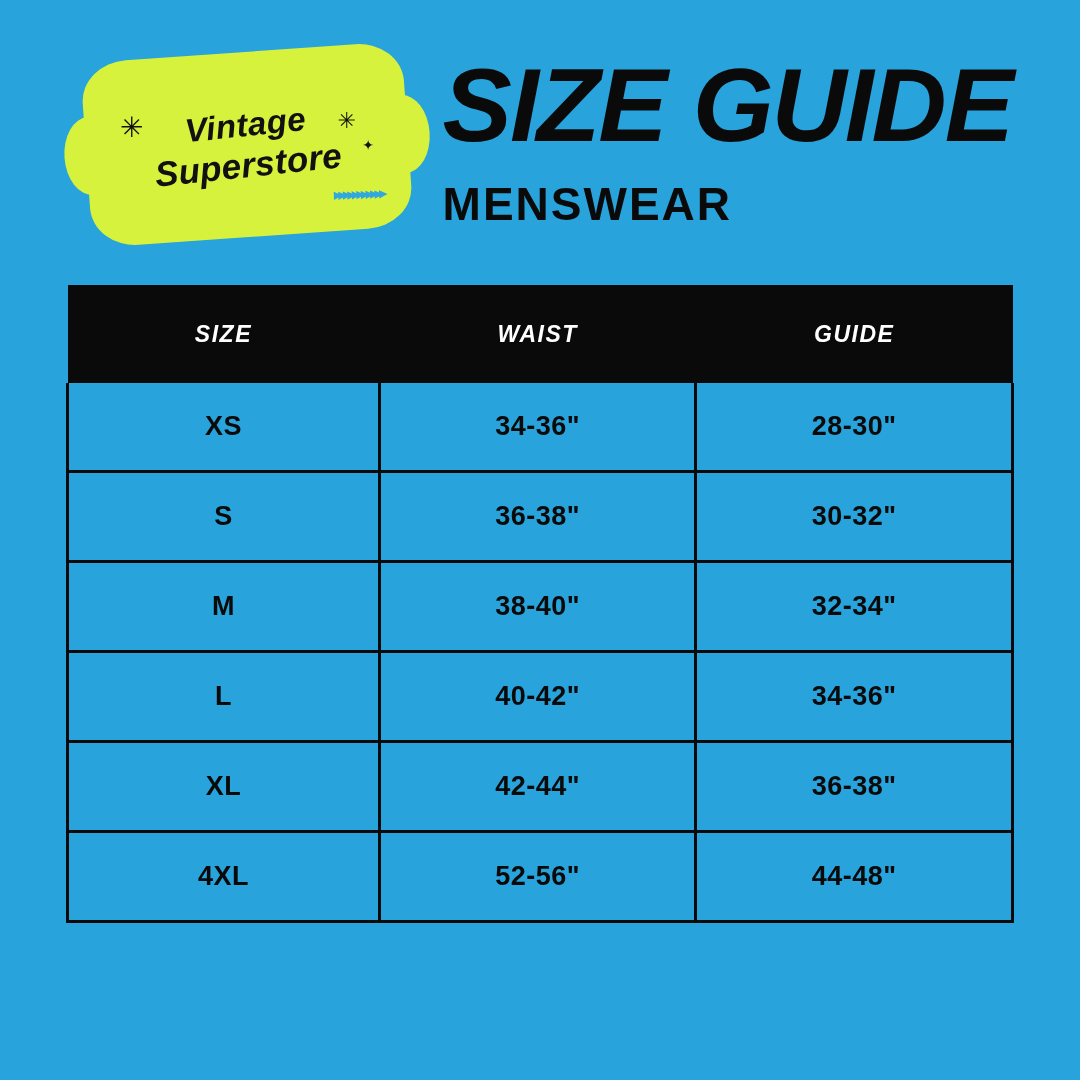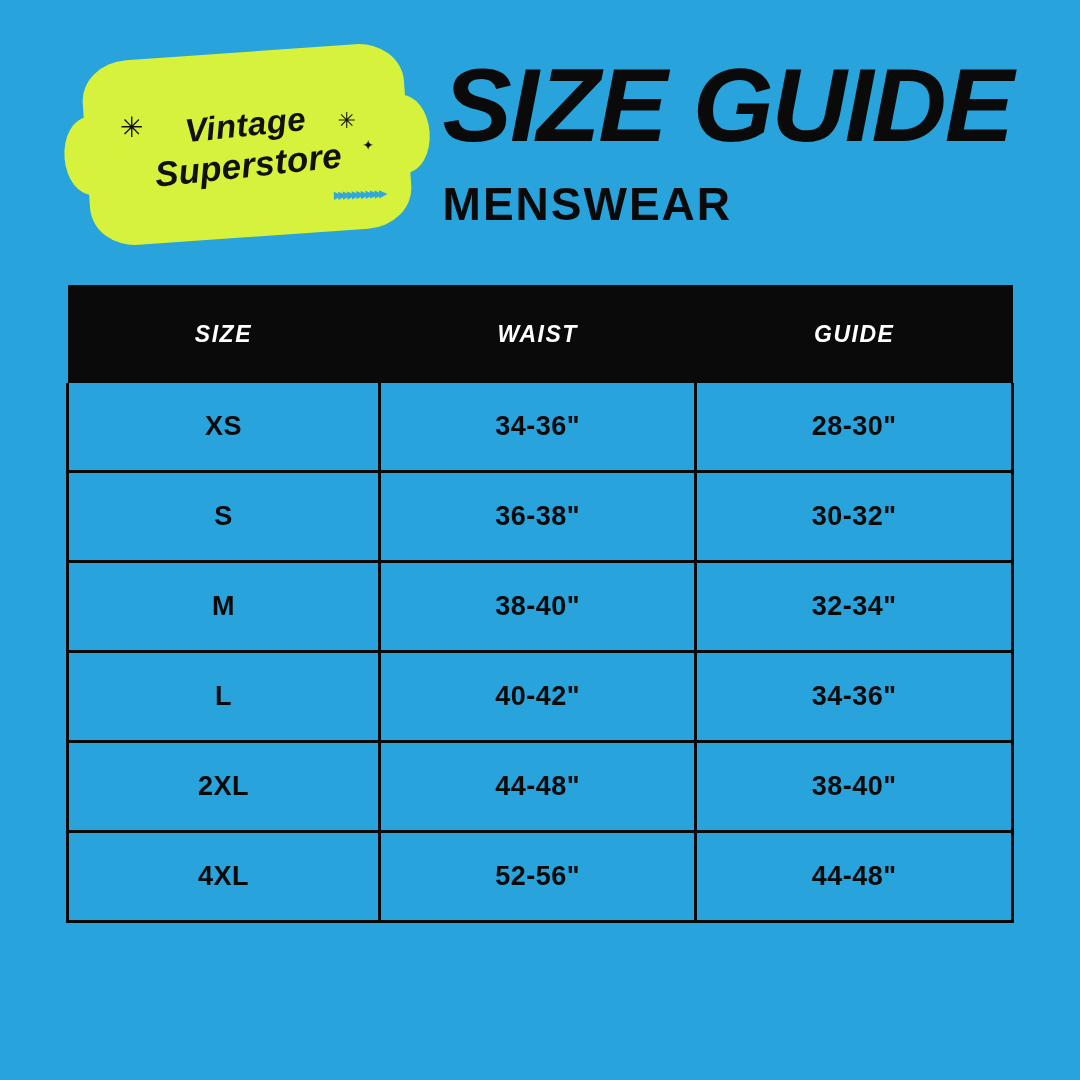--- a/index.html
+++ b/index.html
@@ -222,23 +222,23 @@
         <td>M</td>
         <td>38-40"</td>
         <td>32-34"</td>
       </tr>
       <tr>
         <td>L</td>
         <td>40-42"</td>
         <td>34-36"</td>
       </tr>
       <tr>
-        <td>2XL</td>
-        <td>44-48"</td>
-        <td>38-40"</td>
+        <td>XL</td>
+        <td>42-44"</td>
+        <td>36-38"</td>
       </tr>
       <tr>
         <td>4XL</td>
         <td>52-56"</td>
         <td>44-48"</td>
       </tr>
     </tbody>
   </table>
 
 </div>

